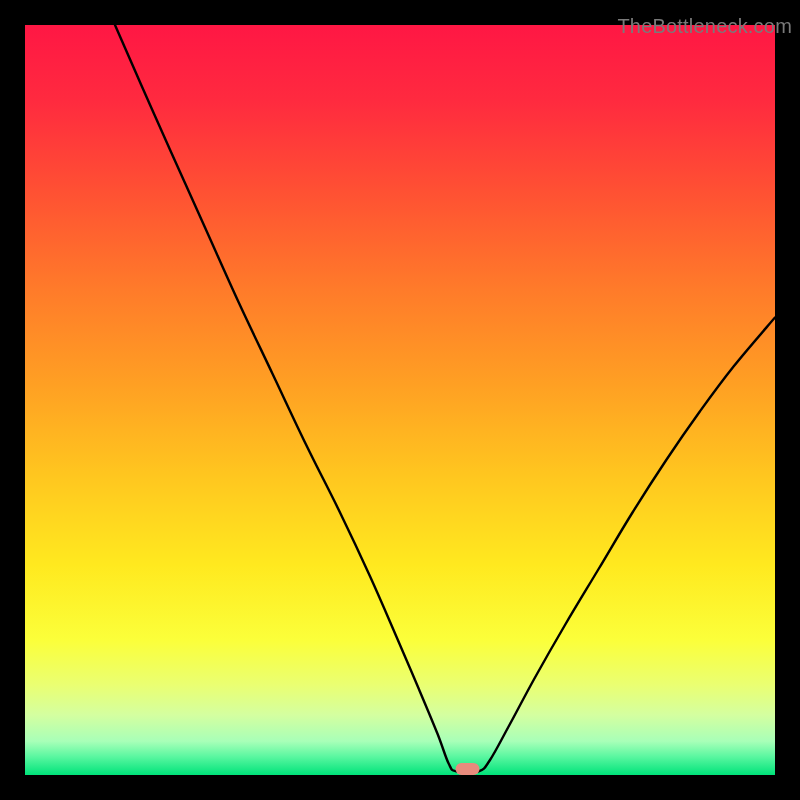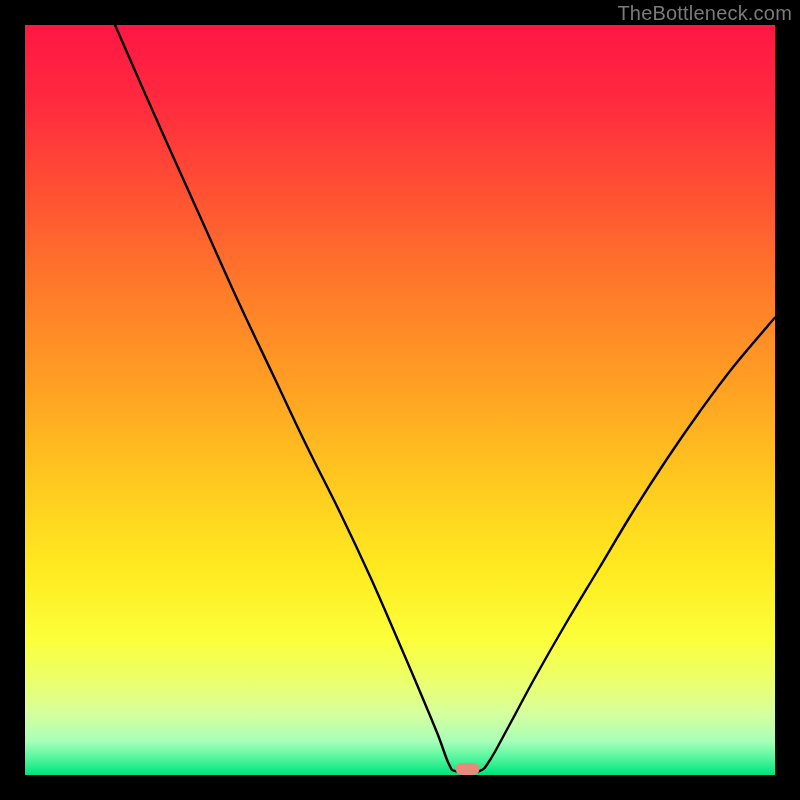--- a/index.html
+++ b/index.html
@@ -12,21 +12,21 @@
     font-family: Arial, Helvetica, sans-serif;
   }
   .frame {
     position: relative;
     width: 800px;
     height: 800px;
     background: #000;
   }
   .watermark {
     position: absolute;
-    top: 2px;
+    top: 15px;
     right: 8px;
     color: #7a7a7a;
     font-size: 20px;
     font-weight: 400;
     z-index: 10;
     letter-spacing: 0.2px;
   }
   .plot-area {
     position: absolute;
     left: 25px;

